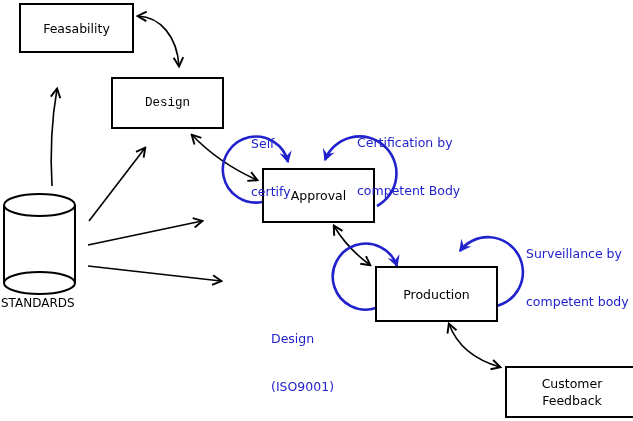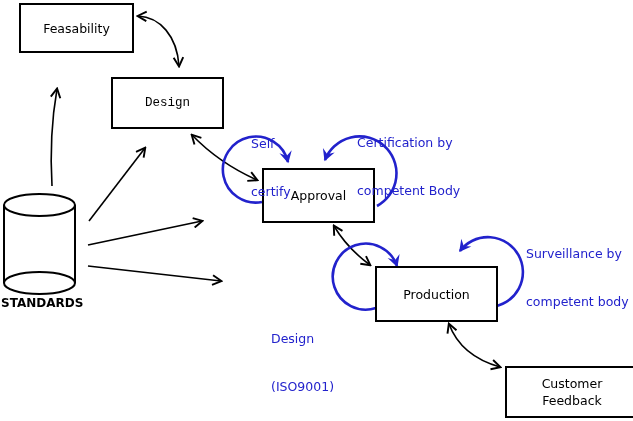--- a/index.html
+++ b/index.html
@@ -15,21 +15,21 @@
   
   #box-feasability{left:19px;top:3px;width:115px;height:50px;}
   #box-design{left:111px;top:77px;width:113px;height:52px;font-family:Liberation Mono, monospace;}
   #box-approval{left:262px;top:168px;width:113px;height:55px;}
   #box-production{left:375px;top:266px;width:123px;height:56px;}
   #box-customer{left:505px;top:366px;width:134px;height:52px;}
   #note-self-certify{left:251px;top:104px;}
   #note-certification{left:357px;top:103px;}
   #note-surveillance{left:526px;top:214px;}
   #note-quality{left:271px;top:299px;}
-  #label-standards{left:1px;top:296px;font-weight:bold;}
+  #label-standards{left:1px;top:296px;}
   
   .k{stroke:#000000;fill:none;stroke-width:1.6;}
   .b{stroke:#2222cc;fill:none;stroke-width:2.6;}
   .cyl{stroke:#000000;stroke-width:2;fill:#ffffff;}
 </style>
 </head>
 <body>
 
 <div id="stage">
 

